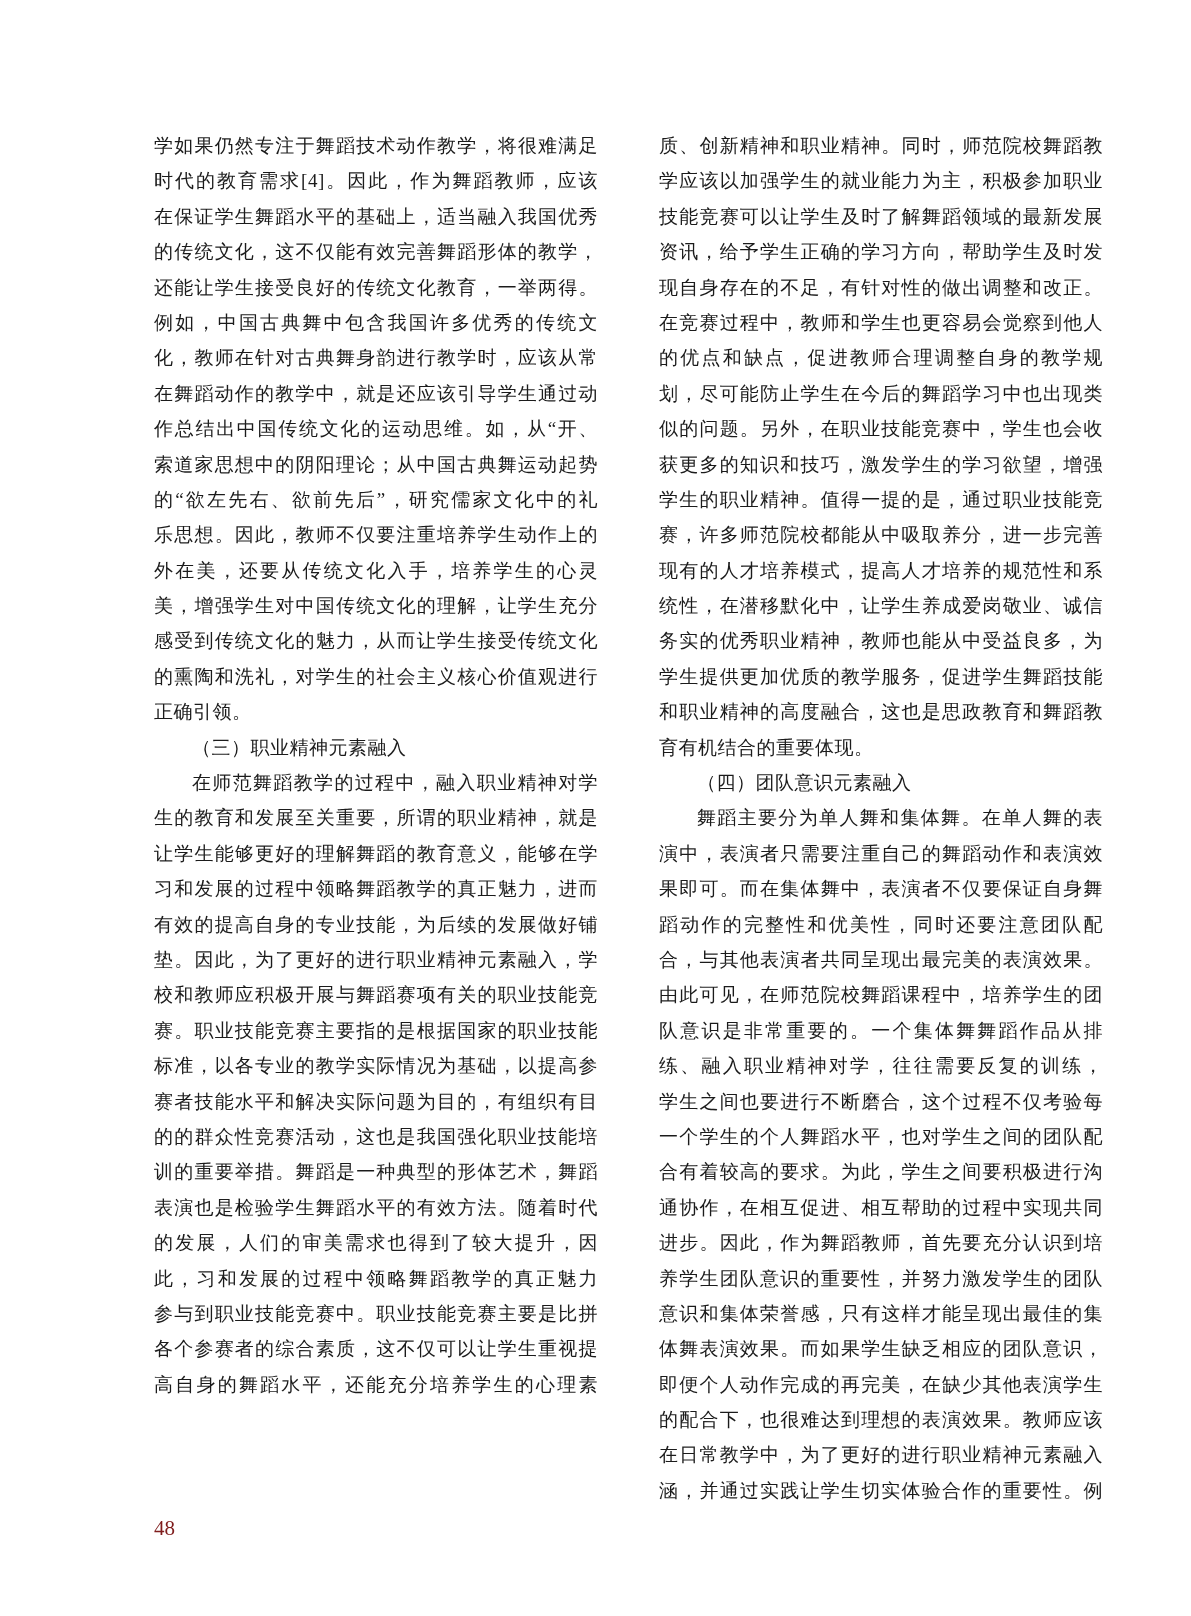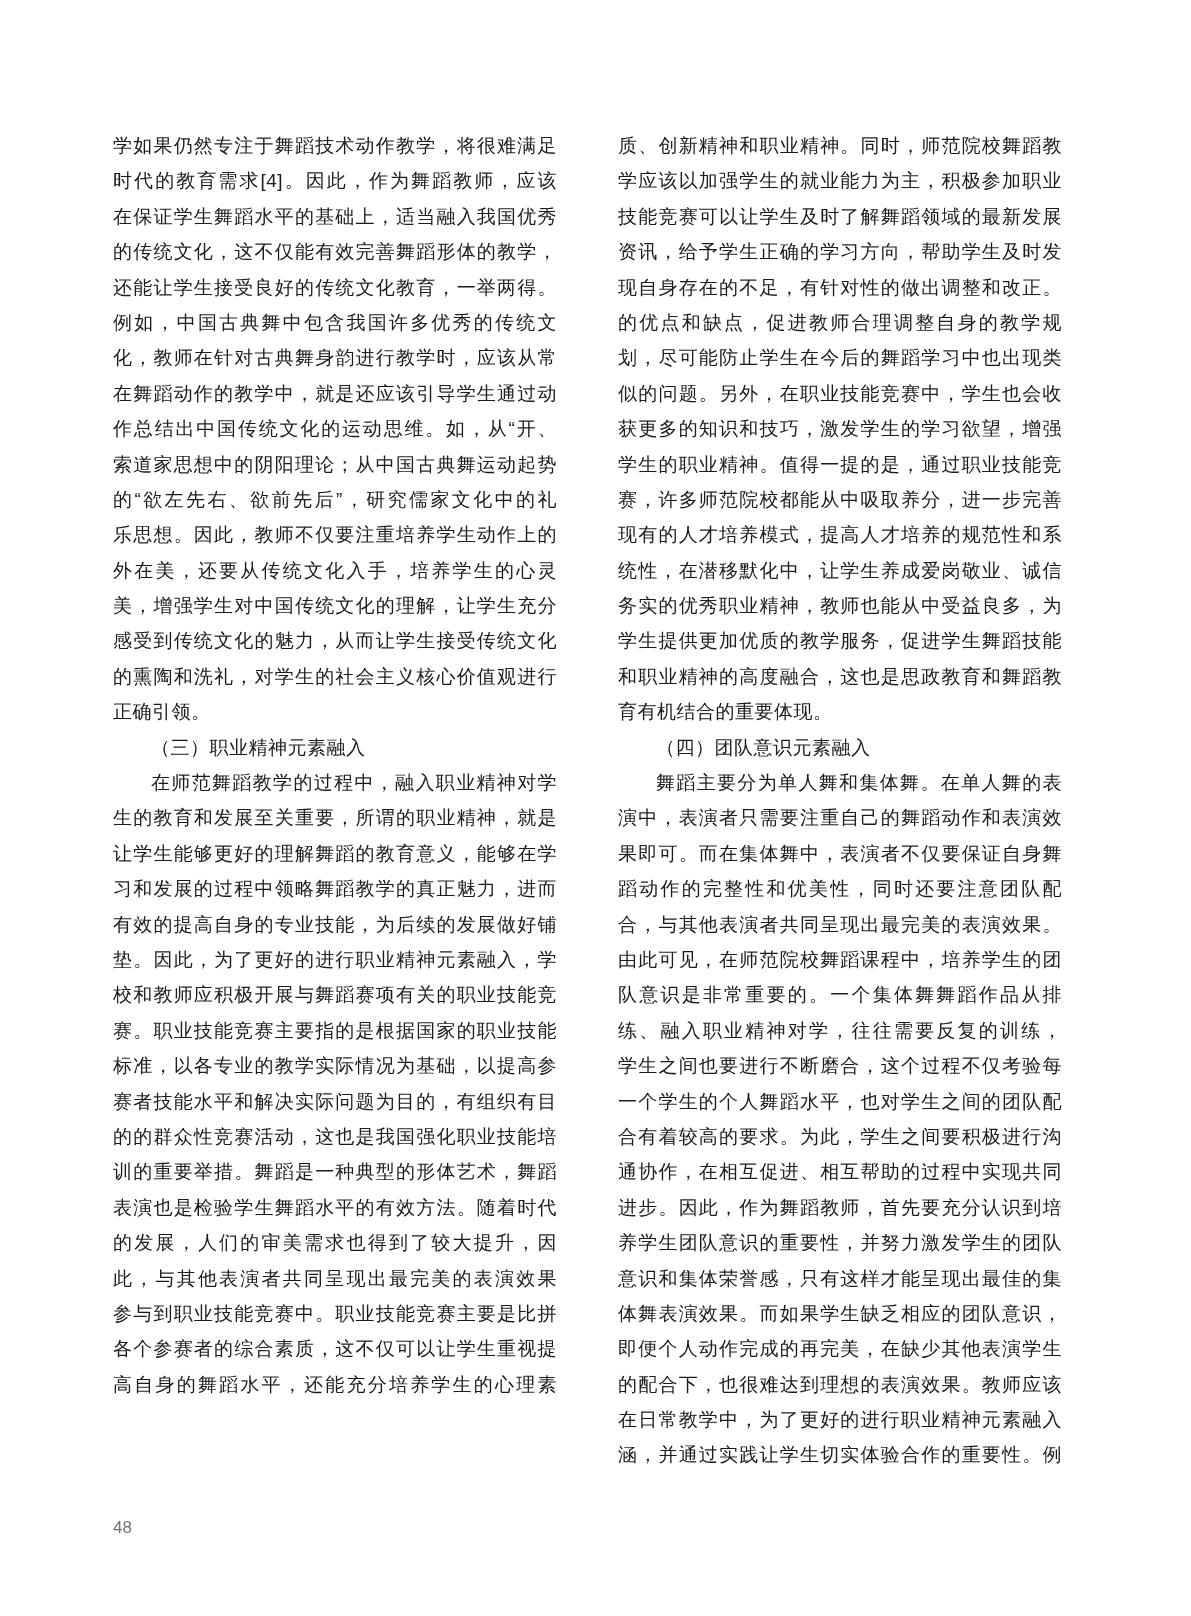--- a/index.html
+++ b/index.html
@@ -5,23 +5,24 @@
   html, body {
     margin: 0;
     padding: 0;
     background: #ffffff;
   }
   .page {
     position: relative;
     width: 1071px;
     height: 1616px;
     background: #ffffff;
-    font-family: Liberation Sans, sans-serif;
+    font-family: Liberation Serif, serif;
     color: #1b1b1b;
     overflow: hidden;
+    margin-left: 41px;
   }
   .column {
     position: absolute;
     top: 128px;
     width: 444px;
     font-size: 19px;
     line-height: 35.4px;
     letter-spacing: 0.5px;
   }
   .col-left  { left: 113px; }
@@ -36,23 +37,23 @@
     text-align: left;
     text-align-last: left;
   }
   .line.indent {
     text-indent: 2em;
   }
   .page-number {
     position: absolute;
     left: 113px;
     top: 1514px;
-    font-size: 17px;
+    font-size: 21px;
     line-height: 28px;
-    color: #737373;
+    color: #7f1d1d;
   }
 </style>
 </head>
 <body>
 
 <div class="page">
   <div class="column col-left">
       <div class="line">学如果仍然专注于舞蹈技术动作教学，将很难满足</div>
       <div class="line">时代的教育需求[4]。因此，作为舞蹈教师，应该</div>
       <div class="line">在保证学生舞蹈水平的基础上，适当融入我国优秀</div>
@@ -78,31 +79,32 @@
       <div class="line">有效的提高自身的专业技能，为后续的发展做好铺</div>
       <div class="line">垫。因此，为了更好的进行职业精神元素融入，学</div>
       <div class="line">校和教师应积极开展与舞蹈赛项有关的职业技能竞</div>
       <div class="line">赛。职业技能竞赛主要指的是根据国家的职业技能</div>
       <div class="line">标准，以各专业的教学实际情况为基础，以提高参</div>
       <div class="line">赛者技能水平和解决实际问题为目的，有组织有目</div>
       <div class="line">的的群众性竞赛活动，这也是我国强化职业技能培</div>
       <div class="line">训的重要举措。舞蹈是一种典型的形体艺术，舞蹈</div>
       <div class="line">表演也是检验学生舞蹈水平的有效方法。随着时代</div>
       <div class="line">的发展，人们的审美需求也得到了较大提升，因</div>
-      <div class="line">此，与其他表演者共同呈现出最完美的表演效果</div>
+      <div class="line">此，习和发展的过程中领略舞蹈教学的真正魅力</div>
       <div class="line">参与到职业技能竞赛中。职业技能竞赛主要是比拼</div>
       <div class="line">各个参赛者的综合素质，这不仅可以让学生重视提</div>
       <div class="line">高自身的舞蹈水平，还能充分培养学生的心理素</div>
     </div>
   <div class="column col-right">
       <div class="line">质、创新精神和职业精神。同时，师范院校舞蹈教</div>
       <div class="line">学应该以加强学生的就业能力为主，积极参加职业</div>
       <div class="line">技能竞赛可以让学生及时了解舞蹈领域的最新发展</div>
       <div class="line">资讯，给予学生正确的学习方向，帮助学生及时发</div>
       <div class="line">现自身存在的不足，有针对性的做出调整和改正。</div>
+      <div class="line">在竞赛过程中，教师和学生也更容易会觉察到他人</div>
       <div class="line">的优点和缺点，促进教师合理调整自身的教学规</div>
       <div class="line">划，尽可能防止学生在今后的舞蹈学习中也出现类</div>
       <div class="line">似的问题。另外，在职业技能竞赛中，学生也会收</div>
       <div class="line">获更多的知识和技巧，激发学生的学习欲望，增强</div>
       <div class="line">学生的职业精神。值得一提的是，通过职业技能竞</div>
       <div class="line">赛，许多师范院校都能从中吸取养分，进一步完善</div>
       <div class="line">现有的人才培养模式，提高人才培养的规范性和系</div>
       <div class="line">统性，在潜移默化中，让学生养成爱岗敬业、诚信</div>
       <div class="line">务实的优秀职业精神，教师也能从中受益良多，为</div>
       <div class="line">学生提供更加优质的教学服务，促进学生舞蹈技能</div>

